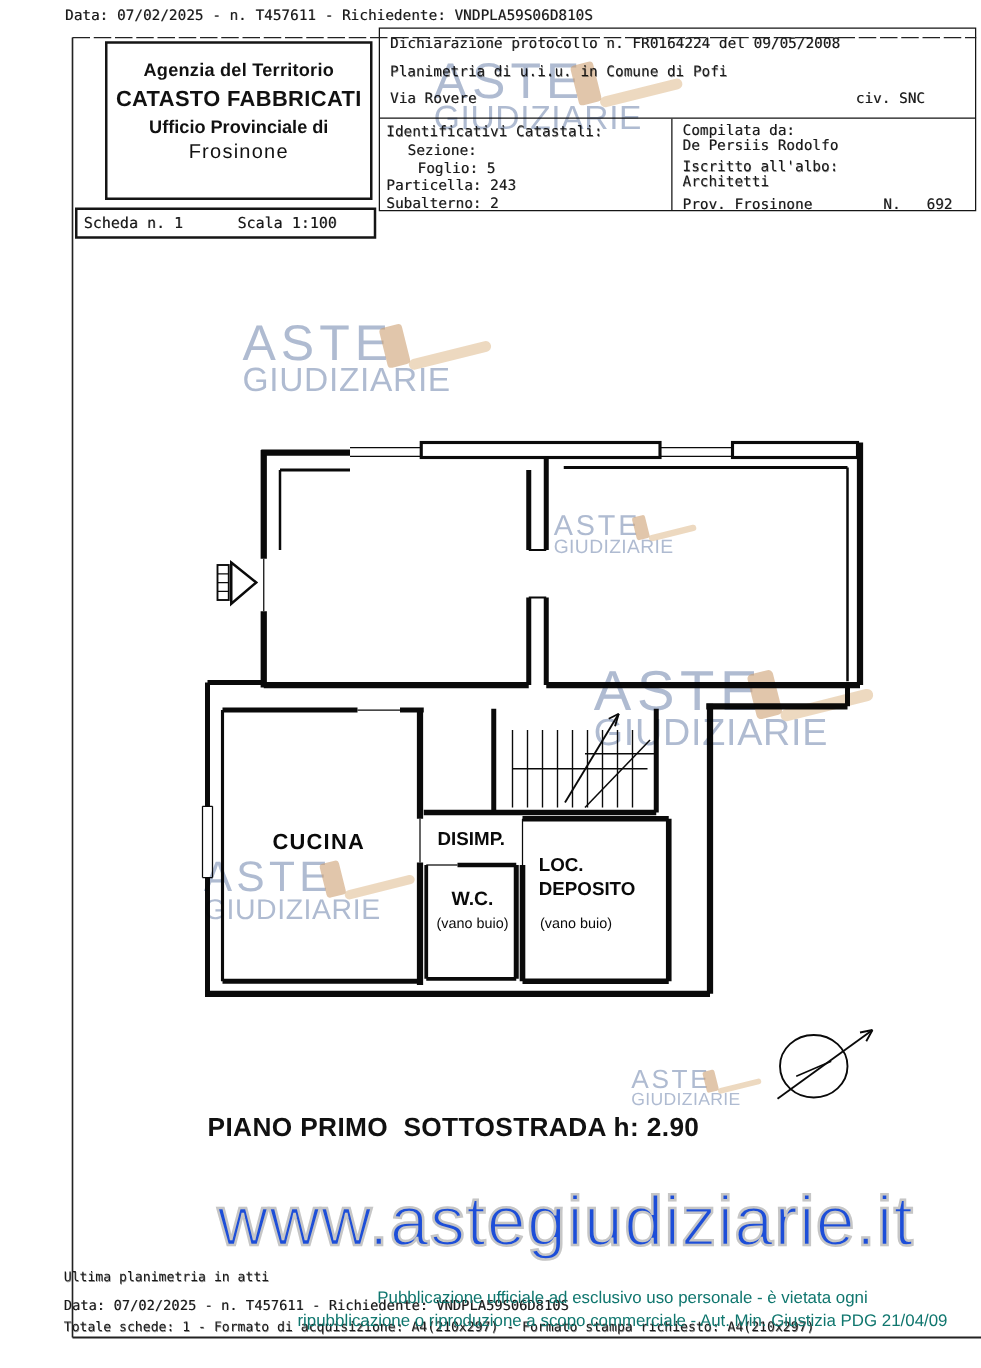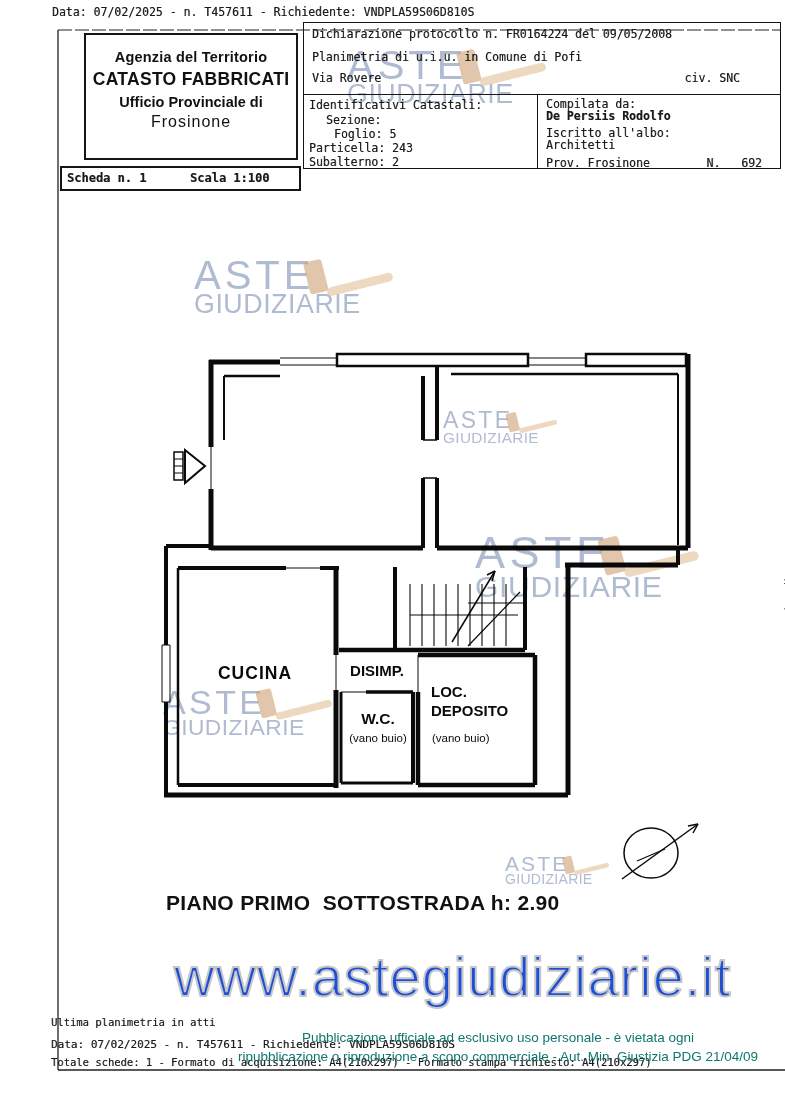--- a/index.html
+++ b/index.html
@@ -11,21 +11,21 @@
   .pre{white-space:pre;}
 
   
   .box{position:absolute;border:2px solid #151515;box-sizing:border-box;background:transparent;}
   #agency-box{left:36px;top:33px;width:214px;height:127px;border-width:2.5px;text-align:center;}
   #agency-box .l1{margin-top:14px;font-size:14.5px;font-weight:bold;letter-spacing:0.2px;}
   #agency-box .l2{margin-top:4px;font-size:17.5px;font-weight:bold;letter-spacing:0.3px;}
   #agency-box .l3{margin-top:4px;font-size:14.5px;font-weight:bold;}
   #agency-box .l4{margin-top:3px;font-size:16px;font-weight:normal;letter-spacing:1px;}
   #scheda-box{left:12px;top:166px;width:241px;height:25px;border-width:2.5px;}
-  #scheda-box span{position:absolute;top:3px;font-size:12px;font-weight:bold;}
+  #scheda-box span{position:absolute;top:3px;font-size:12px;}
   #dich-box{left:255px;top:22px;width:478px;height:147px;border-width:1.5px;}
   #dich-top{position:absolute;left:0;top:0;right:0;height:71px;border-bottom:1.5px solid #151515;}
   #dich-top .ln{position:absolute;left:8px;font-size:11.5px;}
   #ident-cell{position:absolute;left:0;top:72px;bottom:0;width:233px;border-right:1.5px solid #151515;}
   #ident-cell .ln{position:absolute;font-size:11.5px;}
   #comp-cell{position:absolute;left:234px;top:72px;bottom:0;right:0;}
   #comp-cell .ln{position:absolute;left:8px;font-size:11.5px;}
 
   
   #wm-layer{position:absolute;inset:0;pointer-events:none;mix-blend-mode:multiply;z-index:5;}
@@ -177,21 +177,21 @@
     </div>
     <div id="ident-cell">
       <div class="ln" style="left:5px;top:3px;">Identificativi Catastali:</div>
       <div class="ln" style="left:22px;top:18px;">Sezione:</div>
       <div class="ln" style="left:30px;top:32px;">Foglio: 5</div>
       <div class="ln" style="left:5px;top:46px;">Particella: 243</div>
       <div class="ln" style="left:5px;top:60px;">Subalterno: 2</div>
     </div>
     <div id="comp-cell">
       <div class="ln" style="top:2px;">Compilata da:</div>
-      <div class="ln" style="top:14px;font-weight:bold;">De Persiis Rodolfo</div>
+      <div class="ln" style="top:14px;">De Persiis Rodolfo</div>
       <div class="ln" style="top:31px;">Iscritto all'albo:</div>
       <div class="ln" style="top:43px;">Architetti</div>
       <div class="ln" style="top:61px;">Prov. Frosinone</div>
       <div class="ln pre" style="left:auto;right:18px;top:61px;">N.   692</div>
     </div>
   </div>
 
   <div class="abs pre" id="plan-title">PIANO PRIMO  SOTTOSTRADA h: 2.90</div>
 
   <div id="wm-layer">

